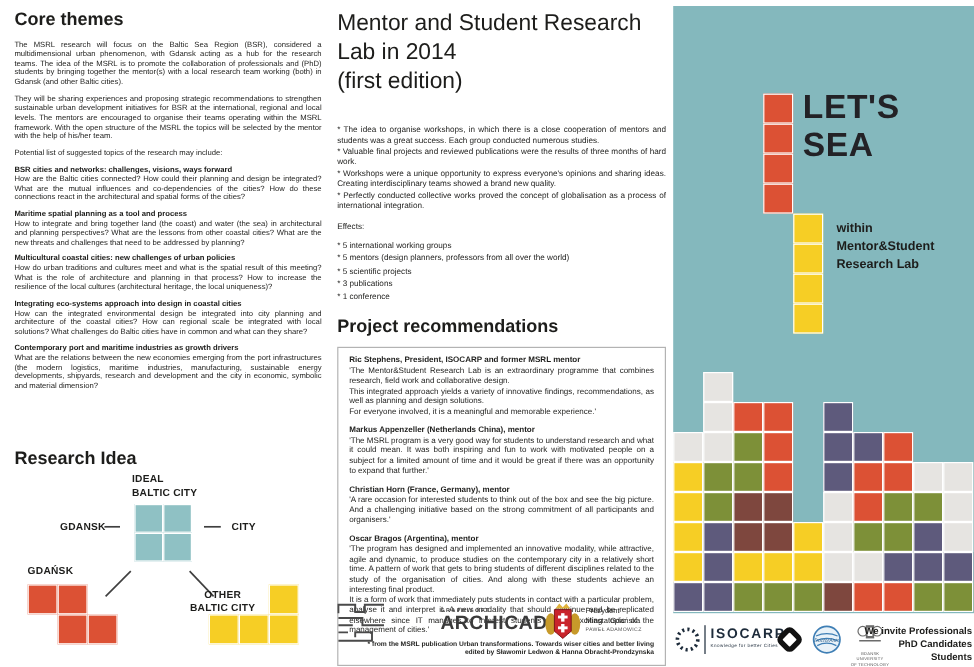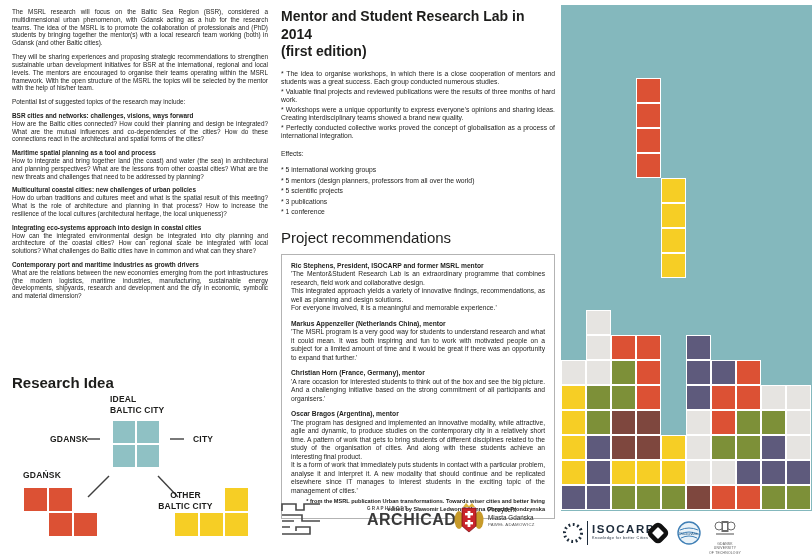--- a/index.html
+++ b/index.html
@@ -19,26 +19,26 @@
   .topic-head { font-weight:bold; display:block; }
 
   .research-head { position:absolute; left:12px; top:374px; font-size:15px; font-weight:bold; }
   .diagram { position:absolute; left:0; top:390px; width:270px; height:160px; }
   .diagram svg.lines { position:absolute; left:0; top:0; }
   .dlabel { position:absolute; font-size:8.5px; font-weight:bold; line-height:1.3; letter-spacing:0.2px; }
   .dlabel.right { text-align:center; }
 
   
   .col-mid { position:absolute; left:281px; top:8px; width:274px; }
-  .mid-title { font-size:14px; font-weight:bold; line-height:1.25; margin:0 0 9px; }
+  .mid-title { font-size:19px; font-weight:normal; line-height:1.25; margin:0 0 26px; }
   .bullets { font-size:6.8px; line-height:1.26; text-align:justify; }
   .bullets p { margin:0 0 1px; }
   .effects-head { font-size:6.8px; margin:9px 0 8px; }
   .effects div { font-size:6.8px; line-height:1.55; }
-  .proj-title { font-size:15px; font-weight:normal; margin:11px 0 8px; }
+  .proj-title { font-size:15px; font-weight:bold; margin:11px 0 8px; }
   .quote-box { border:1px solid #b3b3b3; padding:7px 9px 5px; font-size:6.7px; line-height:1.27; text-align:justify; }
   .quote { margin:0 0 7px; }
   .q-name { font-weight:bold; }
   .footnote { text-align:right; font-size:5.6px; font-weight:bold; line-height:1.35; margin-top:3px; }
 
   .signoff { position:absolute; left:281px; top:490px; width:276px; }
   .signoff-heads { display:flex; font-size:10.5px; font-weight:bold; }
   .sh1 { width:86px; } .sh2 { width:85px; } .sh3 { flex:1; }
   .signoff-logos { position:relative; height:44px; margin-top:8px; }
   .coorg-logo { position:absolute; left:0; top:2px; }
@@ -67,20 +67,21 @@
   .diamond-logo { position:absolute; left:88px; top:7px; }
   .docant-logo { position:absolute; left:120px; top:8px; }
   .gut-logo { position:absolute; left:151px; top:6px; width:36px; text-align:center; }
   .gut-text { font-size:3.4px; color:#555; line-height:1.3; letter-spacing:0.2px; }
   .invite { position:absolute; right:2px; top:9px; text-align:right; font-size:8px; font-weight:bold; line-height:1.35; color:#1d1d1b; }
 </style>
 </head>
 <body>
 
 <div class="col-left">
+  <h1 class="sec-title">Core themes</h1>
   <div class="body-text">
     <p>The MSRL research will focus on the Baltic Sea Region (BSR), considered a multidimensional urban phenomenon, with Gdansk acting as a hub for the research teams. The idea of the MSRL is to promote the collaboration of professionals and (PhD) students by bringing together the mentor(s) with a local research team working (both) in Gdansk (and other Baltic cities).</p>
     <p>They will be sharing experiences and proposing strategic recommendations to strengthen sustainable urban development initiatives for BSR at the international, regional and local levels. The mentors are encouraged to organise their teams operating within the MSRL framework. With the open structure of the MSRL the topics will be selected by the mentor with the help of his/her team.</p>
     <p>Potential list of suggested topics of the research may include:</p>
     <div class="topic">
       <span class="topic-head">BSR cities and networks: challenges, visions, ways forward</span>
       <span>How are the Baltic cities connected? How could their planning and design be integrated? What are the mutual influences and co-dependencies of the cities? How do these connections react in the architectural and spatial forms of the cities?</span>
     </div>
     <div class="topic">
       <span class="topic-head">Maritime spatial planning as a tool and process</span>
@@ -217,20 +218,24 @@
       <div class="cell" style="left: 0px; top: 25px; width: 25px; height: 25px; background: rgb(220, 81, 52);"></div>
       <div class="cell" style="left: 0px; top: 50px; width: 25px; height: 25px; background: rgb(220, 81, 52);"></div>
       <div class="cell" style="left: 0px; top: 75px; width: 25px; height: 25px; background: rgb(220, 81, 52);"></div>
     </div>
   <div class="grid" style="left:100px; top:173px;">
       <div class="cell" style="left: 0px; top: 0px; width: 25px; height: 25px; background: rgb(246, 206, 37);"></div>
       <div class="cell" style="left: 0px; top: 25px; width: 25px; height: 25px; background: rgb(246, 206, 37);"></div>
       <div class="cell" style="left: 0px; top: 50px; width: 25px; height: 25px; background: rgb(246, 206, 37);"></div>
       <div class="cell" style="left: 0px; top: 75px; width: 25px; height: 25px; background: rgb(246, 206, 37);"></div>
     </div>
+  <div class="lets-sea">LET'S SEA</div>
+  <div class="within pre">within
+Mentor&amp;Student
+Research Lab</div>
   <div class="grid" style="left:0; top:305px;">
       <div class="cell" style="left: 25px; top: 0px; width: 25px; height: 25px; background: rgb(230, 228, 225);"></div>
       <div class="cell" style="left: 25px; top: 25px; width: 25px; height: 25px; background: rgb(230, 228, 225);"></div>
       <div class="cell" style="left: 50px; top: 25px; width: 25px; height: 25px; background: rgb(220, 81, 52);"></div>
       <div class="cell" style="left: 75px; top: 25px; width: 25px; height: 25px; background: rgb(220, 81, 52);"></div>
       <div class="cell" style="left: 125px; top: 25px; width: 25px; height: 25px; background: rgb(94, 90, 124);"></div>
       <div class="cell" style="left: 0px; top: 50px; width: 25px; height: 25px; background: rgb(230, 228, 225);"></div>
       <div class="cell" style="left: 25px; top: 50px; width: 25px; height: 25px; background: rgb(230, 228, 225);"></div>
       <div class="cell" style="left: 50px; top: 50px; width: 25px; height: 25px; background: rgb(125, 144, 56);"></div>
       <div class="cell" style="left: 75px; top: 50px; width: 25px; height: 25px; background: rgb(220, 81, 52);"></div>
@@ -309,13 +314,16 @@
     <svg width="22" height="20" viewBox="0 0 22 20">
       <circle cx="5" cy="8" r="4" fill="none" stroke="#6b6b6b" stroke-width="1"></circle>
       <circle cx="17" cy="8" r="4" fill="none" stroke="#6b6b6b" stroke-width="1"></circle>
       <rect x="7.5" y="3" width="7" height="11" fill="#6b6b6b"></rect>
       <rect x="9" y="5" width="4" height="7" fill="#fff"></rect>
       <path d="M2 16 H20" stroke="#6b6b6b" stroke-width="1.2"></path>
     </svg>
     <div class="gut-text pre">GDANSK UNIVERSITY
 OF TECHNOLOGY</div>
   </div>
+  <div class="invite pre">We invite Professionals
+PhD Candidates
+Students</div>
 </div>
 
 </body></html>

